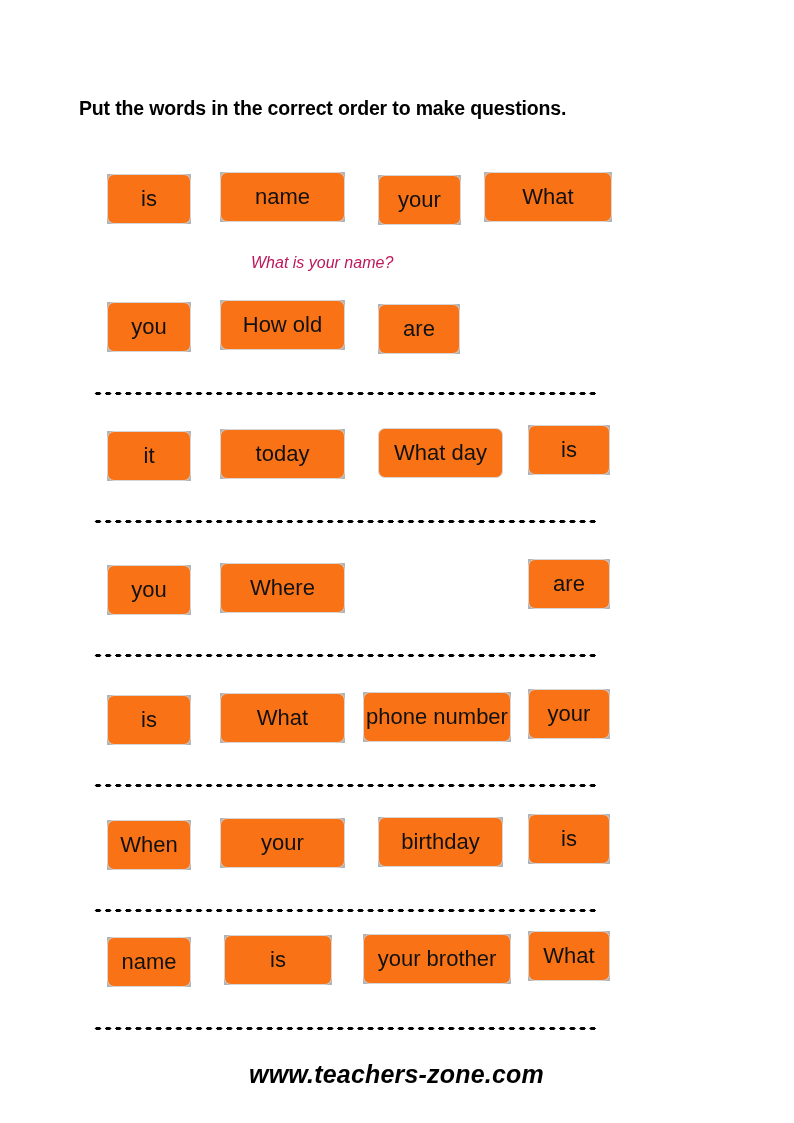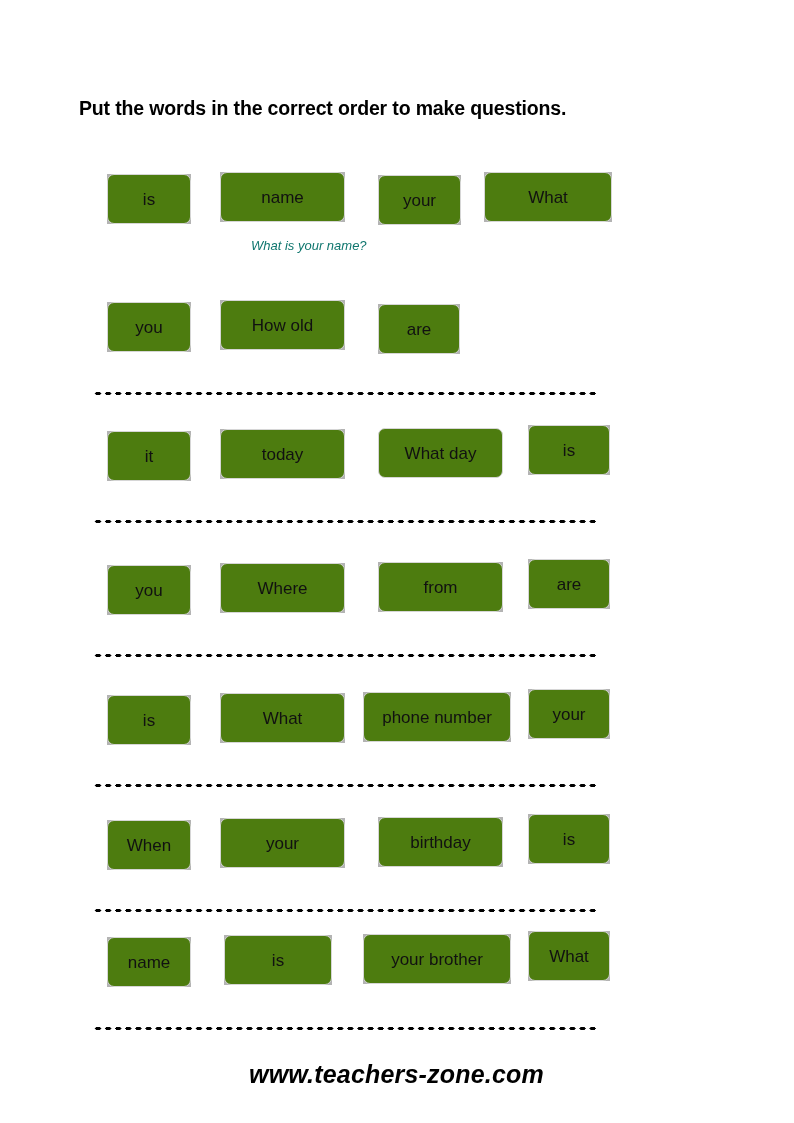--- a/index.html
+++ b/index.html
@@ -51,39 +51,40 @@
     background: #b3b3b3;           
     height: 50px;
   }
   .tile .face {
     position: absolute;
     left: 0;
     top: 0;
     width: 100%;
     height: 100%;
     box-sizing: border-box;
-    background: #4d7c0f;
+    background: #f97316;
     border: 1px solid #d6d6d6;
     border-radius: 7px;
     display: flex;
     align-items: center;
     justify-content: center;
-    font-size: 17px;
+    font-size: 22px;
     color: #111111;
     white-space: nowrap;
     line-height: 1;
   }
 
   
   .answer-text {
     position: absolute;
     font-style: italic;
-    font-size: 13px;
-    white-space: nowrap;
-    color: #0f766e;
+    font-size: 16px;
+    white-space: nowrap;
+    color: #be185d;
+    margin-top: 16px;
   }
 
   
   .dots {
     position: absolute;
     left: 93px;
     width: 506px;
     height: 5px;
     background-image: radial-gradient(#000000 42%, rgba(0,0,0,0) 46%);
     background-size: 10.1px 5px;
@@ -154,23 +155,20 @@
         </div>
       </div>
       <div class="dots" style="top: 519px;"></div>
       <div class="row" style="top: 562px;">
         <div class="tile" style="left: 107px; width: 84px; top: 3px;">
           <div class="face">you</div>
         </div>
         <div class="tile" style="left: 220px; width: 125px; top: 1px;">
           <div class="face">Where</div>
         </div>
-        <div class="tile" style="left: 378px; width: 125px; top: 0px;">
-          <div class="face">from</div>
-        </div>
         <div class="tile" style="left: 528px; width: 82px; top: -3px;">
           <div class="face">are</div>
         </div>
       </div>
       <div class="dots" style="top: 653px;"></div>
       <div class="row" style="top: 692px;">
         <div class="tile" style="left: 107px; width: 84px; top: 3px;">
           <div class="face">is</div>
         </div>
         <div class="tile" style="left: 220px; width: 125px; top: 1px;">

